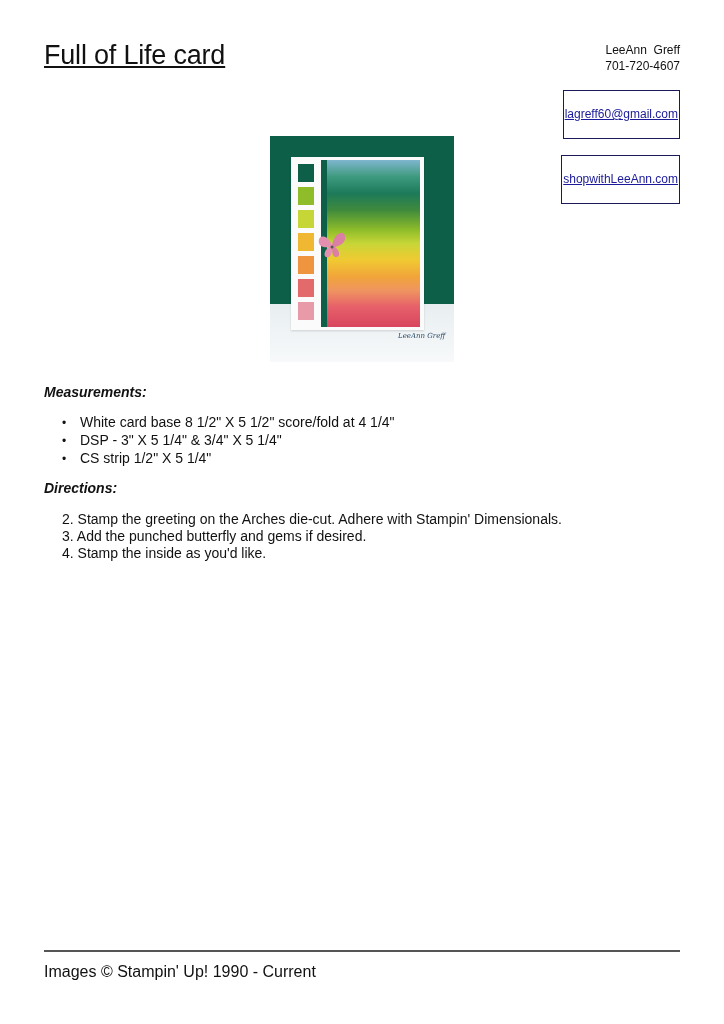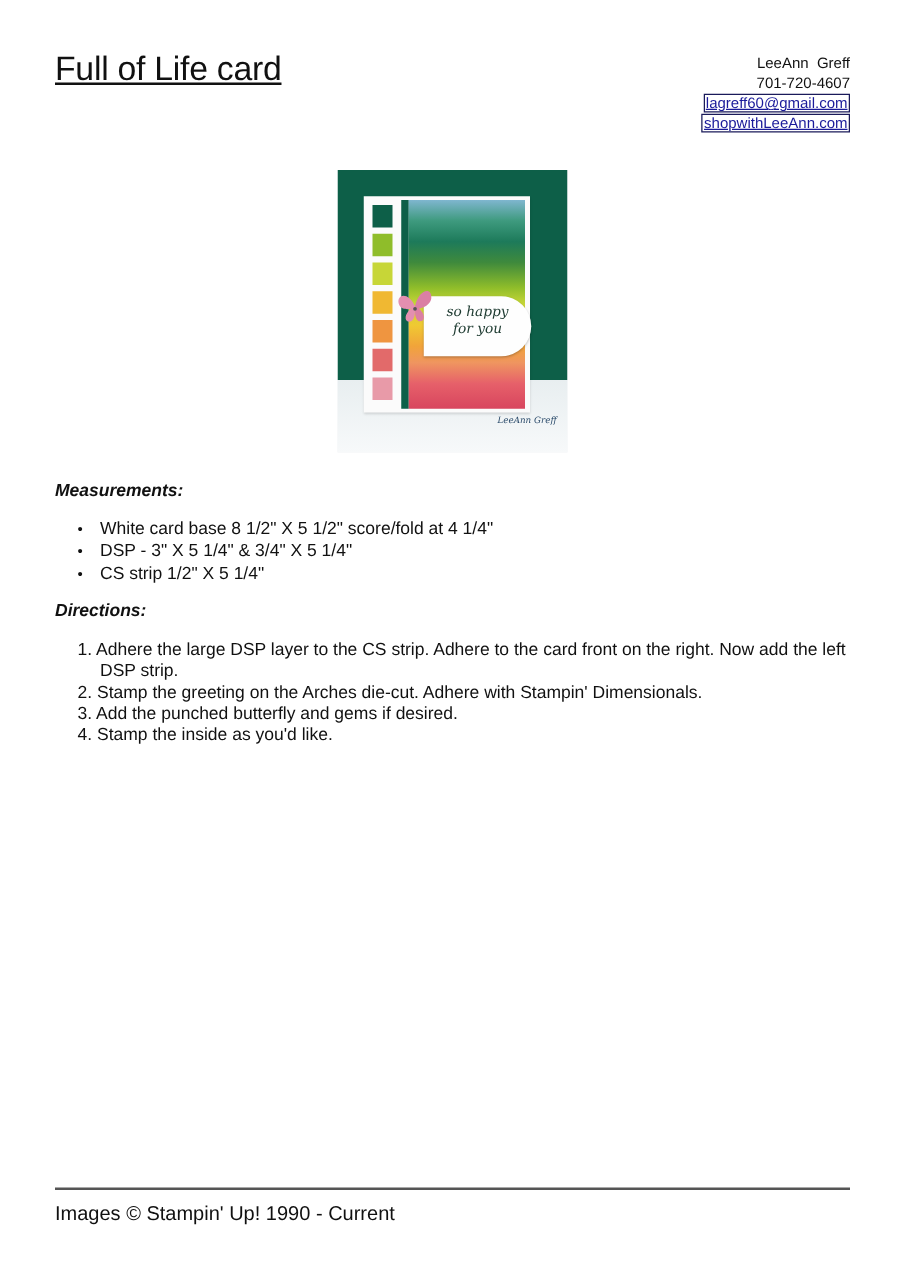--- a/index.html
+++ b/index.html
@@ -1,19 +1,19 @@
 <!DOCTYPE html>
 <html><head>
 <meta charset="utf-8">
 <style>
   html, body { margin:0; padding:0; background:#ffffff; }
   body { width:724px; height:1024px; position:relative; overflow:hidden; font-family:"Liberation Sans", sans-serif; color:#111; }
   .title { position:absolute; left:44px; top:40px; font-size:27px; font-weight:normal; letter-spacing:-0.2px;text-decoration:underline; }
   .contact { position:absolute; right:44px; top:42px; text-align:right; font-size:12px; line-height:16px; }
-  .contact a { display:inline-block; color:#1a1a9a; text-decoration:underline; border:1.5px solid #1a1a5a; padding:0 1px; line-height:13px; margin-top:1px; }
+  .contact a { display:inline-block; color:#1a1a9a; text-decoration:underline; border:1.5px solid #1a1a5a; padding:17px 1px; line-height:13px; margin-top:16px; }
   .photo { position:absolute; left:270px; top:136px; width:184px; height:226px; overflow:hidden; background:#f1f4f6; }
   .photo .bg-green { position:absolute; left:0; top:0; width:184px; height:168px; background:#0d5f48; }
   .photo .floor { position:absolute; left:0; top:168px; width:184px; height:58px; background:linear-gradient(#e8eef0,#f7f9fa); }
   .card { position:absolute; left:21px; top:21px; width:133px; height:173px; background:#fbfbfb; box-shadow:0 1px 2px rgba(0,0,0,0.15); }
   .swatch { position:absolute; left:7px; width:16px; height:18px; }
   .strip { position:absolute; left:30px; top:3px; width:6px; height:167px; background:#0d5f48; }
   .dsp { position:absolute; left:36px; top:3px; width:93px; height:167px;
     background:linear-gradient(#7fb6cf 0%, #3e9a7e 10%, #1d7a5a 20%, #3f8a3c 30%, #8fbd2a 42%, #c7d637 50%, #f0c932 60%, #f1a43a 70%, #ef9560 78%, #e6606a 88%, #d8455e 100%); }
   .arch { position:absolute; left:48px; top:80px; width:86px; height:48px; background:#fefefe; border-radius:0 24px 24px 0; box-shadow:0 1px 2px rgba(0,0,0,0.25); }
   .arch .greet { position:absolute; left:10px; top:6px; width:66px; text-align:center; font-family:"DejaVu Serif", serif; font-style:italic; font-size:11px; line-height:13px; color:#1d3a30; }
@@ -45,41 +45,37 @@
   <div class="card">
     <div class="swatch" style="top:7px;background:#0d5f48;"></div>
     <div class="swatch" style="top:30px;background:#8fbd2a;"></div>
     <div class="swatch" style="top:53px;background:#c7d637;"></div>
     <div class="swatch" style="top:76px;background:#f0b832;"></div>
     <div class="swatch" style="top:99px;background:#ef9540;"></div>
     <div class="swatch" style="top:122px;background:#e26a6a;"></div>
     <div class="swatch" style="top:145px;background:#e89aa8;"></div>
     <div class="strip"></div>
     <div class="dsp"></div>
-    <div class="arch">
-      <div class="greet">so happy for you</div>
-    </div>
     <svg class="butterfly" viewBox="0 0 34 34">
       <path d="M17 18 C12 6, 2 8, 4 16 C5 20, 10 21, 14 20 C8 24, 8 32, 14 30 C17 28, 17 24, 17 20 Z" fill="#e38fb0"></path>
       <path d="M17 18 C20 4, 31 2, 30 12 C29 17, 24 19, 20 20 C25 23, 26 31, 20 30 C17 28, 17 24, 17 20 Z" fill="#db7fa4"></path>
       <circle cx="17" cy="20" r="1.5" fill="#555"></circle>
     </svg>
   </div>
   <div class="sig">LeeAnn Greff</div>
 </div>
 
 <div class="h2" style="top:384px;">Measurements:</div>
 <ul class="meas">
   <li>White card base 8 1/2" X 5 1/2" score/fold at 4 1/4"</li>
   <li>DSP - 3" X 5 1/4" &amp; 3/4" X 5 1/4"</li>
   <li>CS strip 1/2" X 5 1/4"</li>
 </ul>
 
 <div class="h2" style="top:480px;">Directions:</div>
 <ol class="dir">
-  <li>1. Adhere the large DSP layer to the CS strip. Adhere to the card front on the right.  Now add the left DSP strip.</li>
   <li>2. Stamp the greeting on the Arches die-cut. Adhere with Stampin' Dimensionals.</li>
   <li>3. Add the punched butterfly and gems if desired.</li>
   <li>4. Stamp the inside as you'd like.</li>
 </ol>
 
 <div class="rule"></div>
 <div class="footer">Images © Stampin' Up! 1990 - Current</div>
 
 </body></html>

